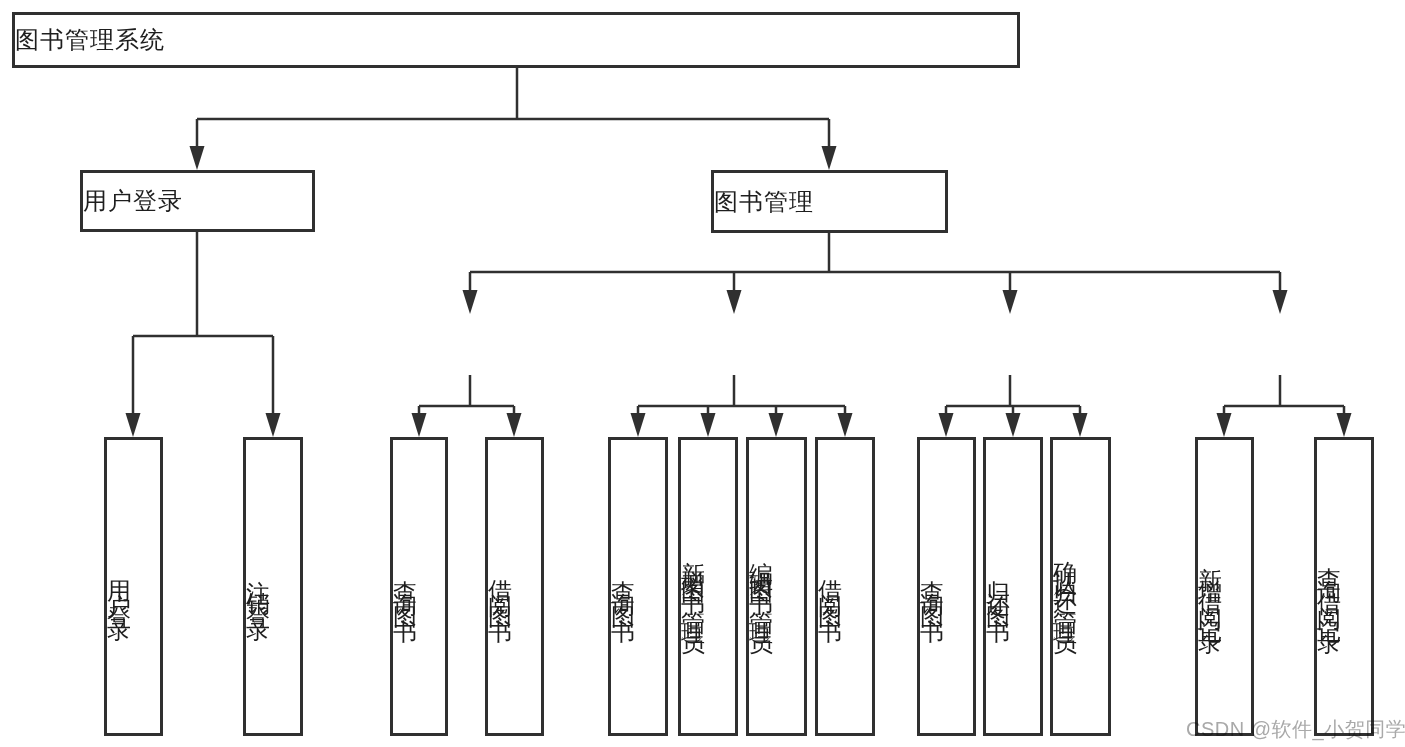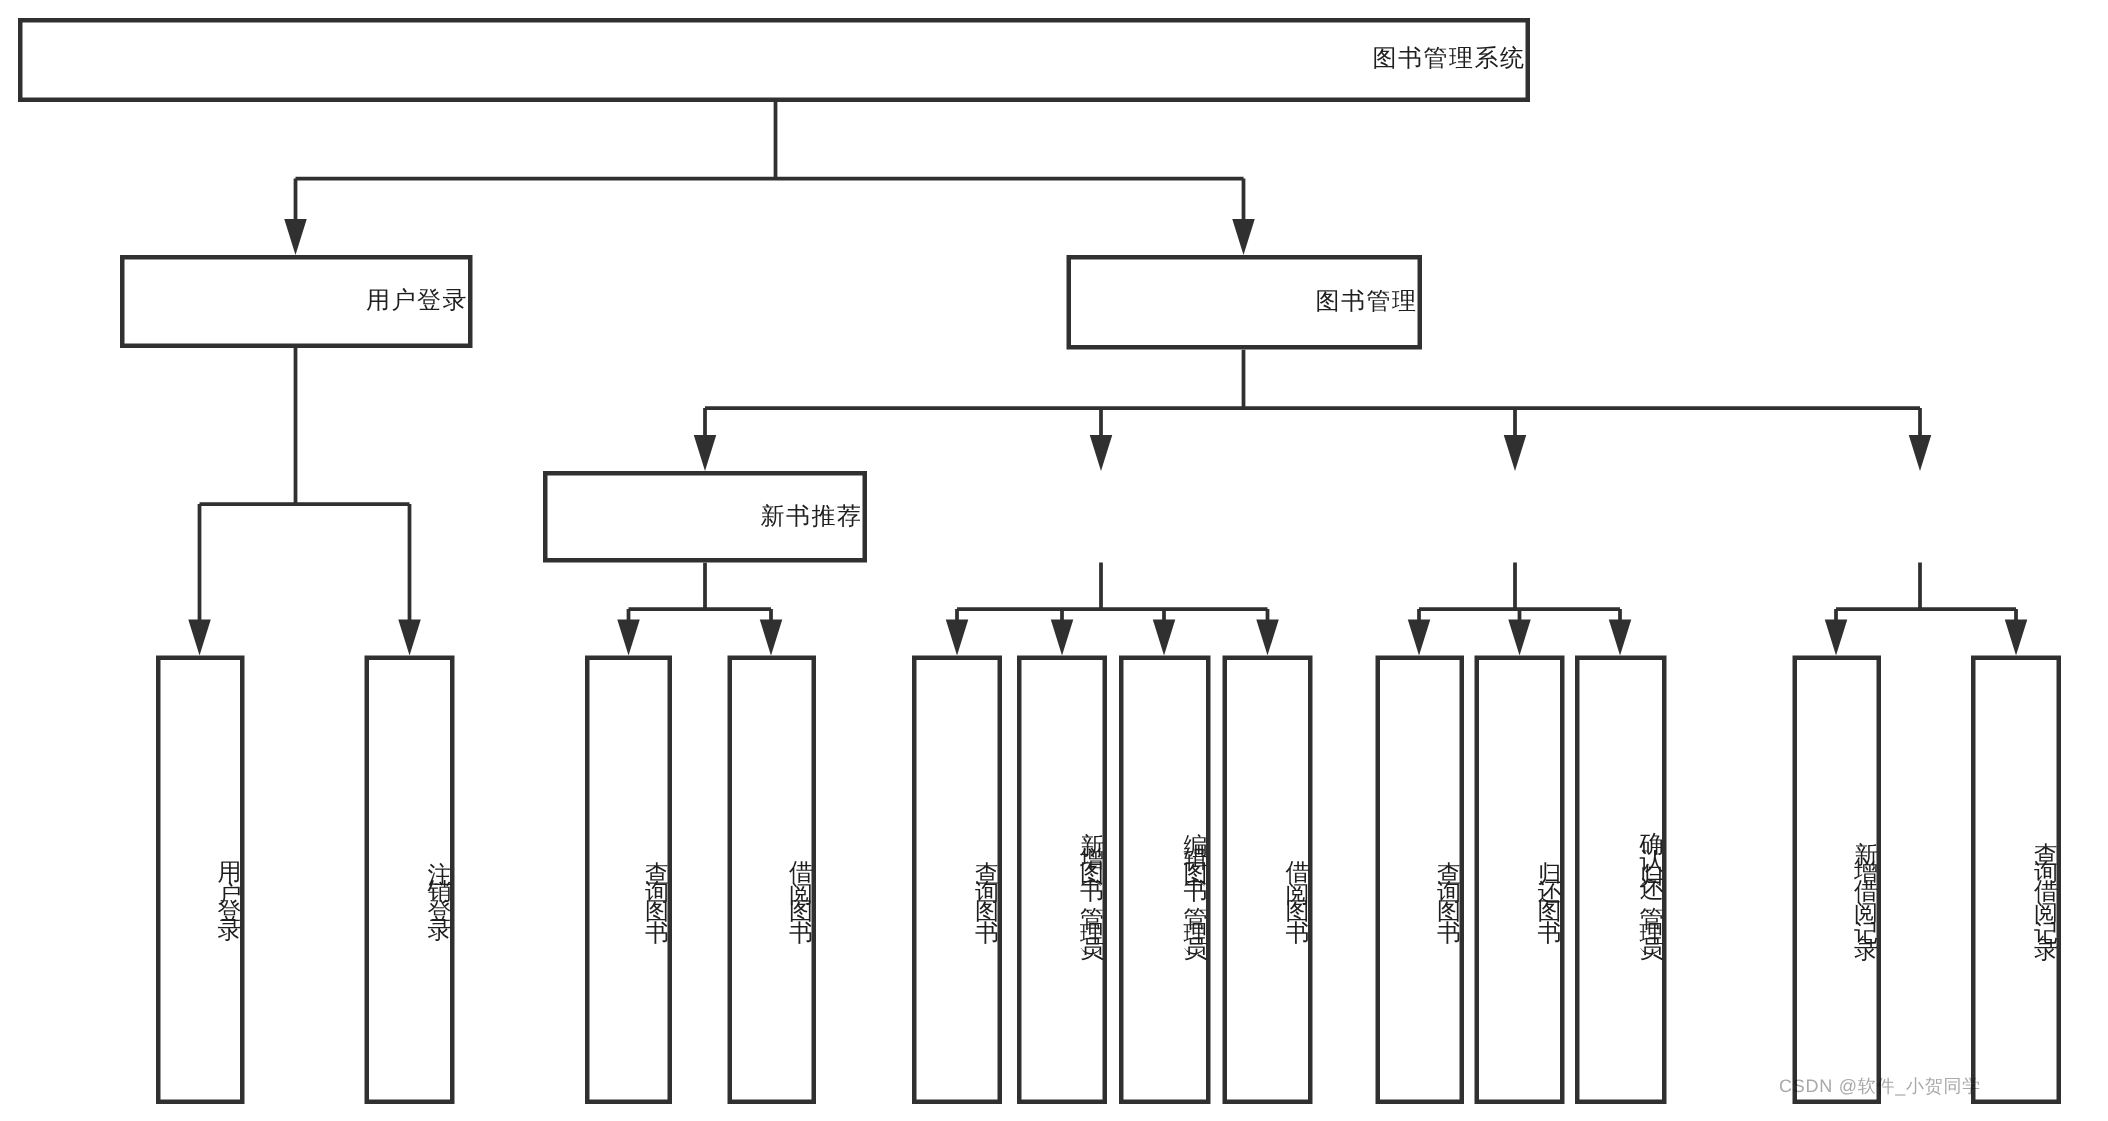--- a/index.html
+++ b/index.html
@@ -7,26 +7,26 @@
     --text:#1e1e1e;
     --bg:#ffffff;
     --wm:#a9a9a9;
   }
   *{margin:0;padding:0;box-sizing:border-box;}
   html,body{width:1405px;height:747px;background:var(--bg);overflow:hidden;
     font-family:"Liberation Sans","DejaVu Sans",sans-serif;}
   .stage{position:relative;width:1405px;height:747px;background:var(--bg);}
   .connectors{position:absolute;left:0;top:0;width:1405px;height:747px;color:var(--line);}
   .box{position:absolute;border:3px solid var(--line);background:#fff;
-       display:flex;align-items:center;justify-content:flex-end;
-       color:var(--text);font-size:16px;line-height:1;z-index:2;}
+       display:flex;align-items:center;justify-content:flex-start;
+       color:var(--text);font-size:24px;line-height:1;z-index:2;}
   .box.h span{letter-spacing:1px;white-space:nowrap;}
   .box.v span{writing-mode:vertical-rl;text-orientation:mixed;letter-spacing:13px;}
   .box.v.tight span{letter-spacing:10px;}
-  .watermark{position:absolute;left:1186px;top:716px;font-size:12px;
+  .watermark{position:absolute;left:1186px;top:716px;font-size:20px;
        color:var(--wm);mix-blend-mode:multiply;z-index:5;white-space:nowrap;
        letter-spacing:0.5px;}
 </style>
 </head>
 <body>
 
 <div class="stage">
 
   <svg class="connectors" width="1405" height="747" viewBox="0 0 1405 747" aria-hidden="true">
     <path fill="none" stroke="currentColor" stroke-width="2.5" d="M517,68 V119 M197,119 H829 M197,119 V151 M829,119 V152
@@ -63,23 +63,20 @@
     <span>图书管理系统</span>
   </div>
 
   <div class="box h" style="left:80px;top:170px;width:235px;height:62px">
     <span>用户登录</span>
   </div>
   <div class="box h" style="left:711px;top:170px;width:237px;height:63px">
     <span>图书管理</span>
   </div>
 
-  <div class="box h" style="left:362px;top:314px;width:216px;height:61px">
-    <span>新书推荐</span>
-  </div>
 
   <div class="box v" style="left:104px;top:437px;width:59px;height:299px">
     <span>用户登录</span>
   </div>
   <div class="box v" style="left:243px;top:437px;width:60px;height:299px">
     <span>注销登录</span>
   </div>
 
   <div class="box v" style="left:390px;top:437px;width:58px;height:299px">
     <span>查询图书</span>

